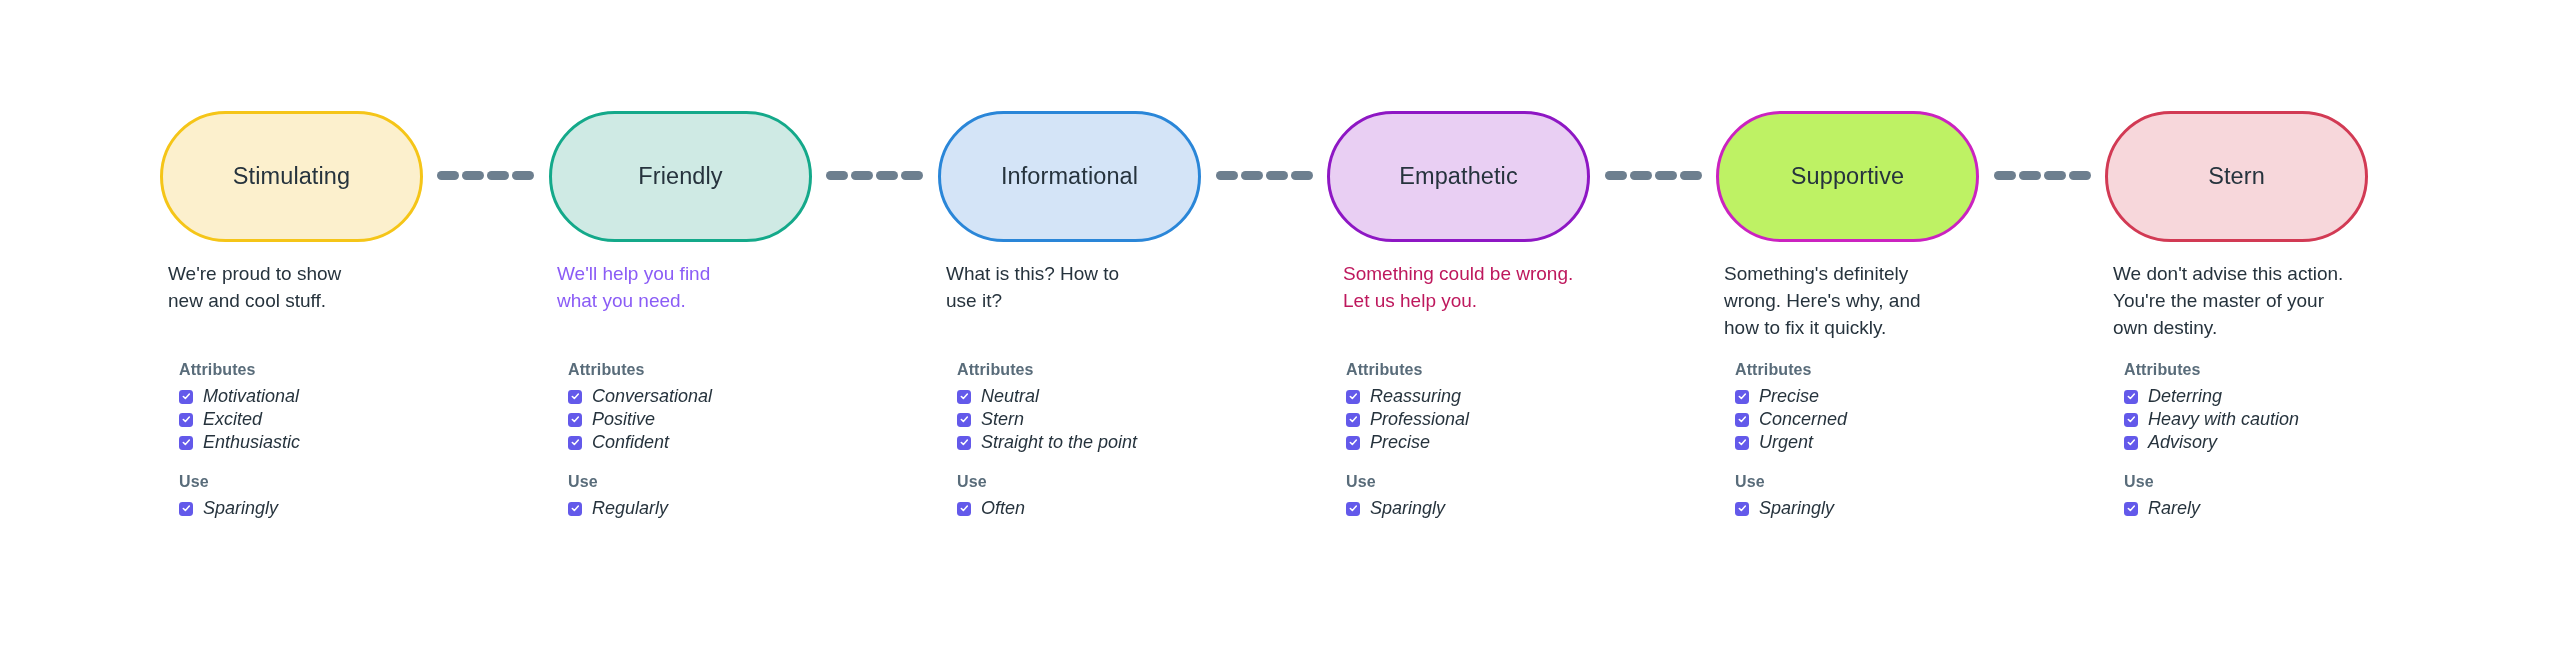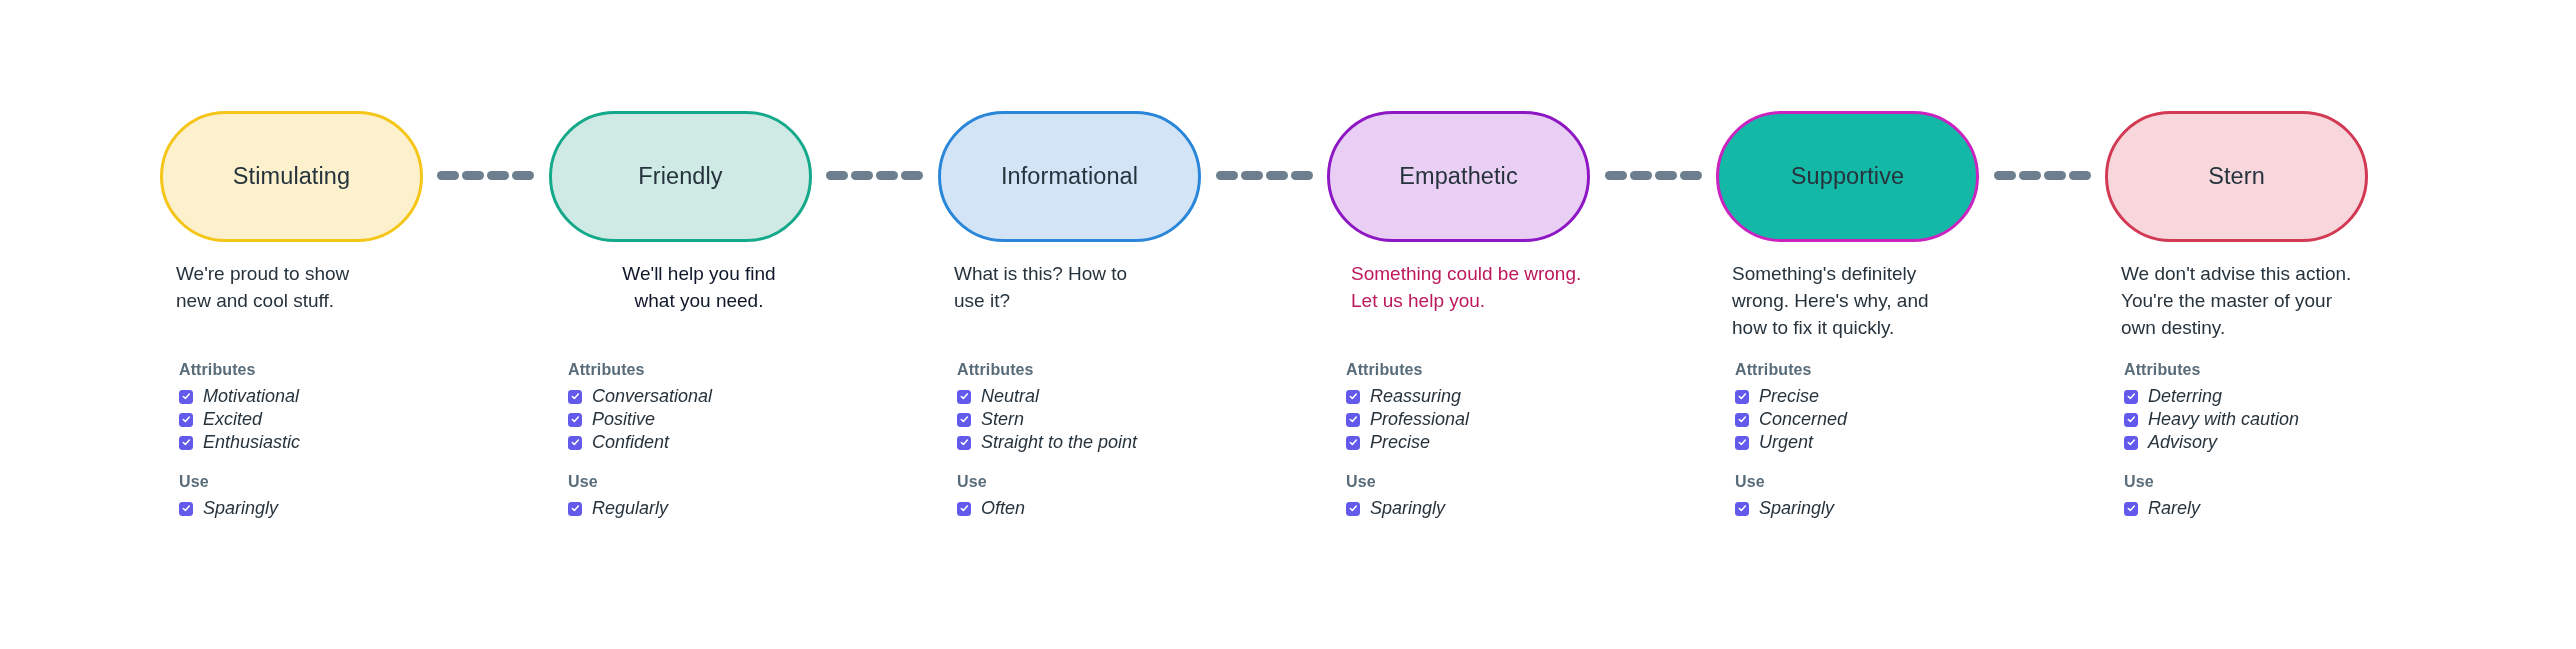--- a/index.html
+++ b/index.html
@@ -54,21 +54,21 @@
     width:22px;
     height:8.7px;
     border-radius:4.7px;
     background:#6d7f8f;
   }
 
   
   .desc{
     position:absolute;
     top:260px;
-    left:16px;
+    left:8px;
     width:268px;
     font-size:19px;
     line-height:27px;
     color:#26333d;
     white-space:pre-line;
   }
 
   
   .groups{
     position:absolute;
@@ -163,21 +163,21 @@
     <div class="connector" style="left: 437px; width: 97px;">
       <span class="dash" style="background: rgb(109, 127, 143);"></span>
       <span class="dash" style="background: rgb(109, 127, 143);"></span>
       <span class="dash" style="background: rgb(109, 127, 143);"></span>
       <span class="dash" style="background: rgb(109, 127, 143);"></span>
     </div>
     <div class="col" style="left: 549px;">
       <div class="pill" style="background: rgb(207, 234, 228); border-color: rgb(20, 169, 138);">
         <span class="pill-label" style="color: rgb(38, 51, 61);">Friendly</span>
       </div>
-      <div class="desc" style="color: #0f172a; text-align: center;">We'll help you find
+      <div class="desc" style="color: #8b5cf6;">We'll help you find
 what you need.</div>
       <div class="groups">
         <div class="group">
           <div class="group-title" style="color: rgb(89, 108, 122);">Attributes</div>
           <div class="check-row">
             <span class="checkbox" style="background: rgb(99, 89, 234);">
               <svg width="8.7" height="8.7" viewBox="0 0 13 13" aria-hidden="true">
                 <path d="M2 6.7 L5 9.6 L11 3.1" fill="none" stroke="#ffffff" stroke-width="2.3" stroke-linecap="round" stroke-linejoin="round"></path>
               </svg>
             </span>
@@ -319,21 +319,21 @@
         </div>
       </div>
     </div>
     <div class="connector" style="left: 1605px; width: 97px;">
       <span class="dash" style="background: rgb(109, 127, 143);"></span>
       <span class="dash" style="background: rgb(109, 127, 143);"></span>
       <span class="dash" style="background: rgb(109, 127, 143);"></span>
       <span class="dash" style="background: rgb(109, 127, 143);"></span>
     </div>
     <div class="col" style="left: 1716px;">
-      <div class="pill" style="background: #14b8a6; border-color: rgb(203, 35, 192);">
+      <div class="pill" style="background: #bef264; border-color: rgb(203, 35, 192);">
         <span class="pill-label" style="color: rgb(38, 51, 61);">Supportive</span>
       </div>
       <div class="desc" style="color: rgb(38, 51, 61);">Something's definitely
 wrong. Here's why, and
 how to fix it quickly.</div>
       <div class="groups">
         <div class="group">
           <div class="group-title" style="color: rgb(89, 108, 122);">Attributes</div>
           <div class="check-row">
             <span class="checkbox" style="background: rgb(99, 89, 234);">

